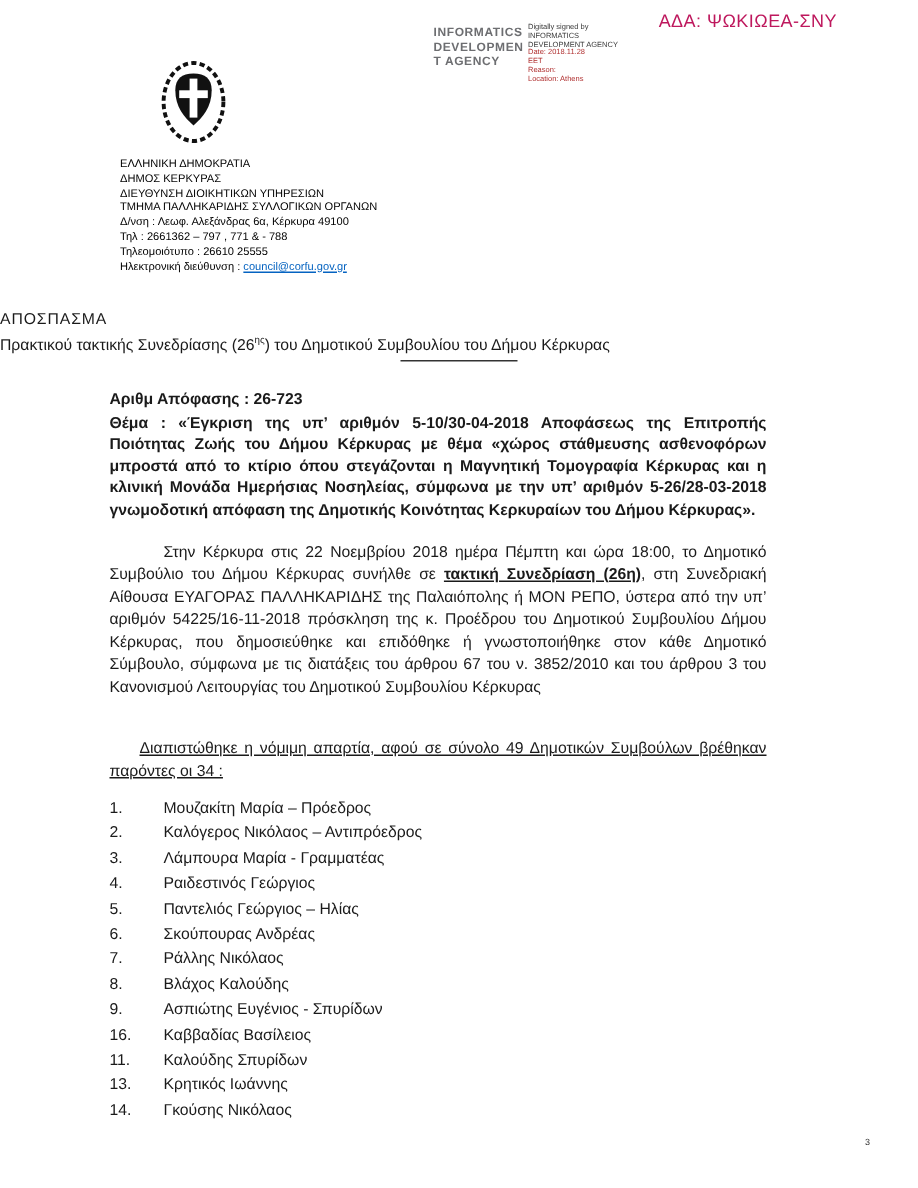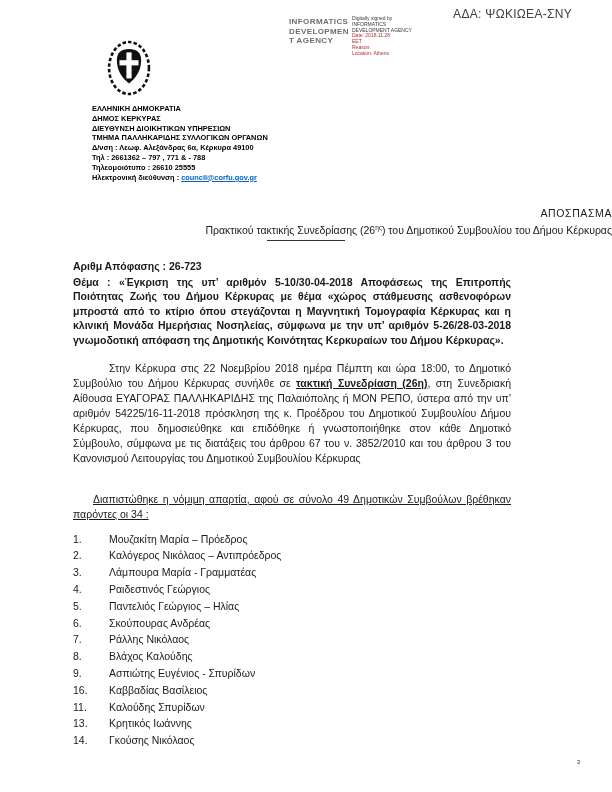--- a/index.html
+++ b/index.html
@@ -7,47 +7,47 @@
     position: relative;
     width: 612px;
     height: 792px;
     background: #ffffff;
     font-family: "Liberation Sans", sans-serif;
     color: #1a1a1a;
     overflow: hidden;
   }
   
   .ada {
-    position: absolute; top: 7px; right: 40px;
-    font-size: 12px; letter-spacing: 0.3px; color: #404040;
+    position: absolute; top: 7px; right: 54px;
+    font-size: 12px; letter-spacing: 0.3px; color: #be185d;
   }
   .sig-agency {
     position: absolute; top: 17px; left: 289px;
     font-size: 8px; font-weight: bold; color: #6d6e71;
     line-height: 9.5px; letter-spacing: 0.4px;
   }
   .sig-details {
     position: absolute; top: 16px; left: 352px;
     font-size: 5px; line-height: 5.8px; color: #3a3a3a;
     width: 110px;
   }
   .sig-details .red { color: #b03030; }
   .emblem { position: absolute; top: 36px; left: 103px; }
   
   .header-block {
-    position: absolute; top: 104px; left: 92px;
-    font-size: 7.4px; line-height: 9.8px; color: #000; font-weight: bold;
+    position: absolute; top: 104px; left: 80px;
+    font-size: 7.4px; line-height: 9.8px; color: #000;
   }
   .header-block .email-link {
     color: #0563c1; text-decoration: underline; cursor: pointer;
   }
   
   .center-block {
     position: absolute; top: 206px; left: 0; width: 612px;
-    text-align: right; font-size: 10.5px; line-height: 14.5px;
+    text-align: left; font-size: 10.5px; line-height: 14.5px;
   }
   .center-block .heading { letter-spacing: 0.6px; margin-bottom: 2px; }
   .divider {
     width: 78px; border-top: 1px solid #333; margin: 3px auto 0 auto; height: 0;
   }
   sup { font-size: 62%; vertical-align: super; line-height: 0; }
   
   .content {
     position: absolute; top: 259px; left: 73px; width: 438px;
     font-size: 10.5px; line-height: 14.6px; text-align: justify;

